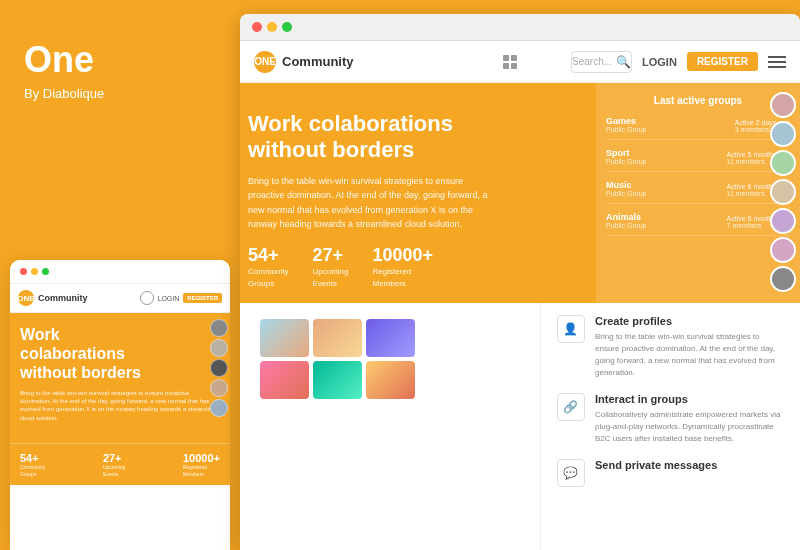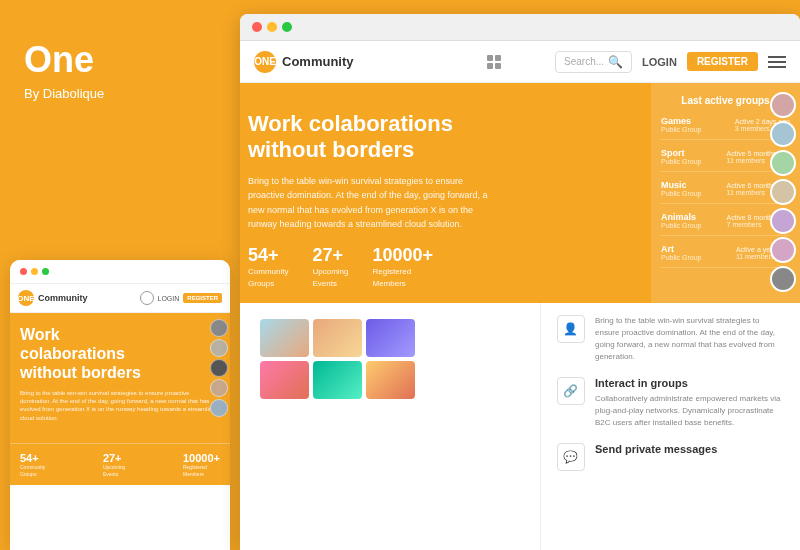--- a/index.html
+++ b/index.html
@@ -285,21 +285,21 @@
     .nav-grid-icon span {
       background: #999;
       border-radius: 1px;
     }
 
     .nav-search-box {
       display: flex;
       align-items: center;
       border: 1px solid #ddd;
       border-radius: 4px;
-      padding: 3px 8px;
+      padding: 3px 0;
       gap: 4px;
       margin-left: 44px;
     }
 
     .nav-search-text {
       font-size: 10px;
       color: #aaa;
     }
 
     .nav-search-icon {
@@ -385,38 +385,38 @@
       font-size: 8px;
       color: rgba(255,255,255,0.9);
       line-height: 1.4;
     }
 
     
     .last-active-panel {
       position: absolute;
       right: 0;
       top: 0;
-      width: 149px;
+      width: 204px;
       height: 100%;
       background: rgba(255,255,255,0.15);
       padding: 12px 10px;
     }
 
     .last-active-title {
       font-size: 10px;
       font-weight: bold;
       color: #fff;
       margin-bottom: 10px;
       text-align: center;
     }
 
     .group-item {
       display: flex;
       justify-content: space-between;
-      align-items: center;
+      align-items: flex-end;
       margin-bottom: 8px;
       padding-bottom: 6px;
       border-bottom: 1px solid rgba(255,255,255,0.2);
     }
 
     .group-name {
       font-size: 9px;
       font-weight: bold;
       color: #fff;
     }
@@ -686,30 +686,20 @@
           <div class="group-item">
       <div>
         <div class="group-name">Animals</div>
         <div class="group-type">Public Group</div>
       </div>
       <div>
         <div class="group-activity">Active 8 months ago</div>
         <div class="group-members">7 members</div>
       </div>
     </div>
-          <div class="group-item">
-      <div>
-        <div class="group-name">Art</div>
-        <div class="group-type">Public Group</div>
-      </div>
-      <div>
-        <div class="group-activity">Active a year ago</div>
-        <div class="group-members">11 members</div>
-      </div>
-    </div>
         </div>
     </div>
   </div>
 
   <div class="avatars-col">
     <div class="browser-avatar a1"></div>
     <div class="browser-avatar a2"></div>
     <div class="browser-avatar a3"></div>
     <div class="browser-avatar a4"></div>
     <div class="browser-avatar a5"></div>
@@ -726,20 +716,21 @@
         <div class="photo-box p4"></div>
         <div class="photo-box p5"></div>
         <div class="photo-box p6"></div>
       </div>
     </div>
     <div class="bottom-right">
       <div id="features-container">
           <div class="feature-item">
       <div class="feature-icon">👤</div>
       <div class="feature-text">
+        <div class="feature-title">Create profiles</div>
         <div class="feature-desc">Bring to the table win-win survival strategies to ensure proactive domination. At the end of the day, going forward, a new normal that has evolved from generation.</div>
       </div>
     </div>
           <div class="feature-item">
       <div class="feature-icon">🔗</div>
       <div class="feature-text">
         <div class="feature-title">Interact in groups</div>
         <div class="feature-desc">Collaboratively administrate empowered markets via plug-and-play networks. Dynamically procrastinate B2C users after installed base benefits.</div>
       </div>
     </div>

